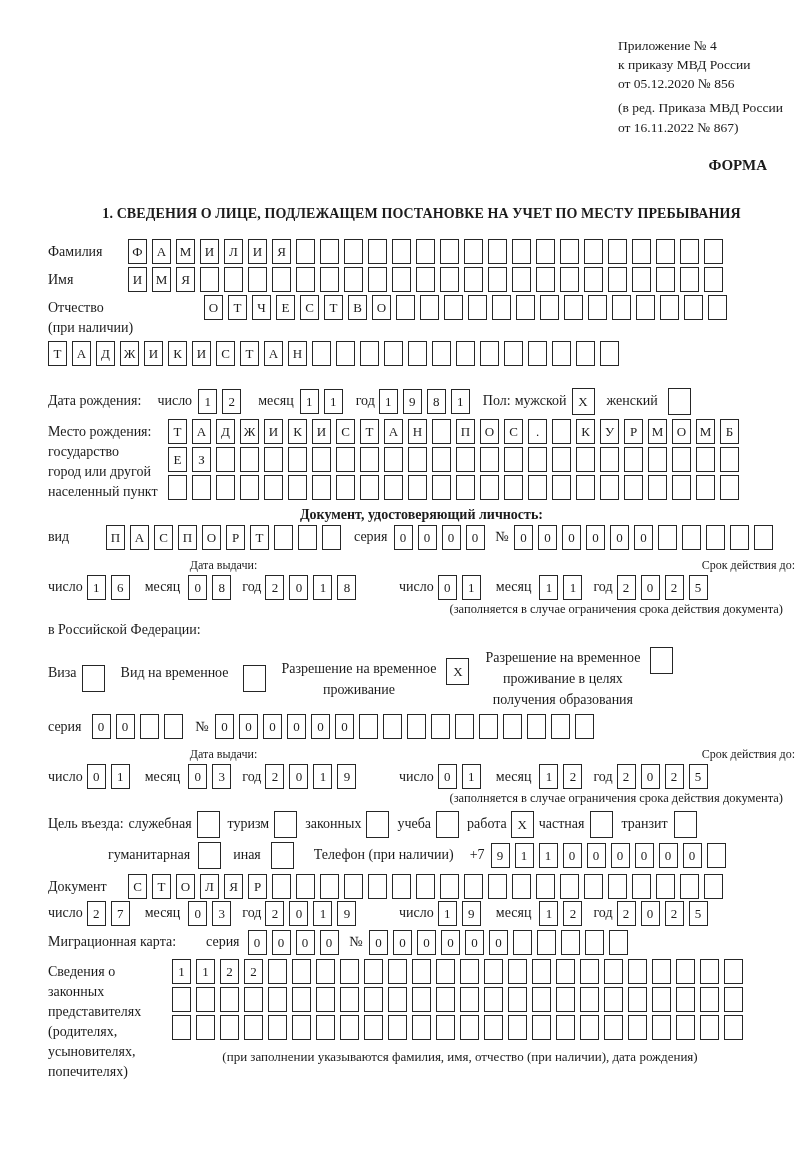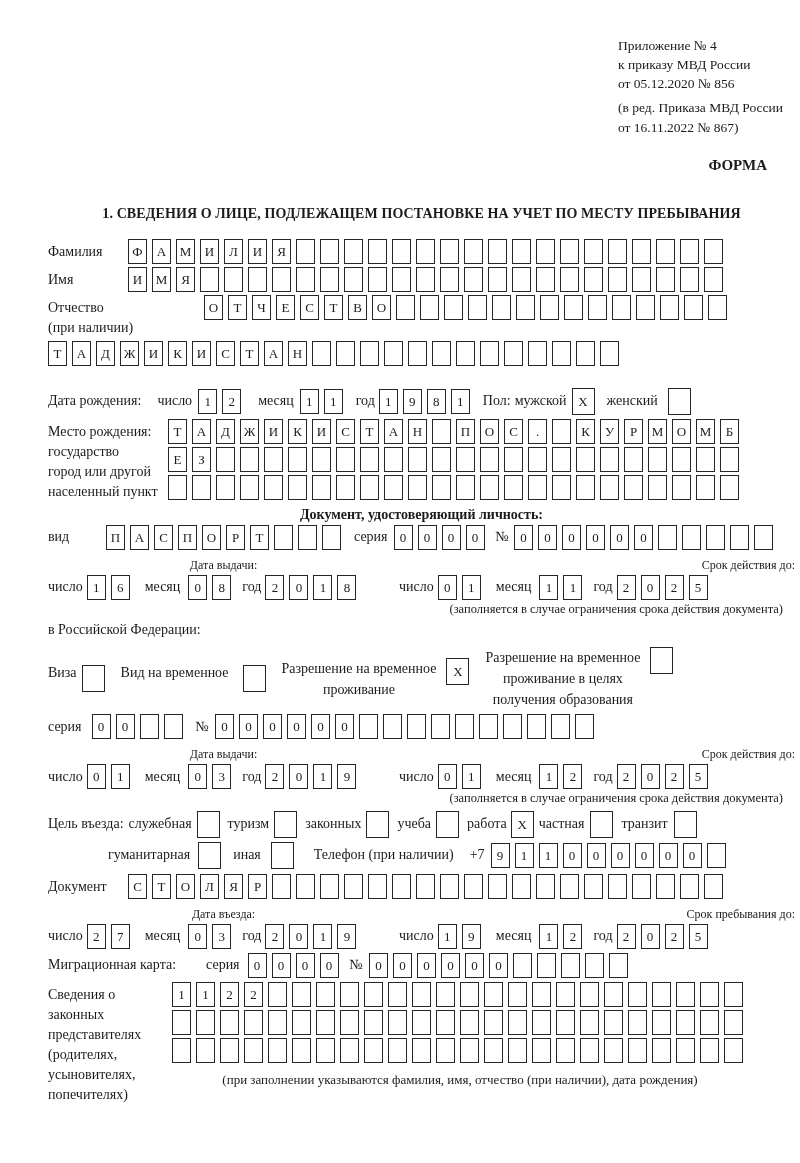--- a/index.html
+++ b/index.html
@@ -605,24 +605,20 @@
         <span class="cell"></span>
         <span class="cell"></span>
         <span class="cell"></span>
         <span class="cell"></span>
         <span class="cell"></span>
         <span class="cell"></span>
         <span class="cell"></span>
       </div>
   </div>
 
-  <div class="date-heads">
-    <div class="dh-left">Дата въезда:</div>
-    <div class="dh-right">Срок пребывания до:</div>
-  </div>
   <div class="date-row">
     <div class="dgroup left">
       <span>число</span>
       <span class="cells ml4">
           <span class="cell">2</span>
           <span class="cell">7</span>
         </span>
       <span class="ml10">месяц</span>
       <span class="cells ml8">
           <span class="cell">0</span>

